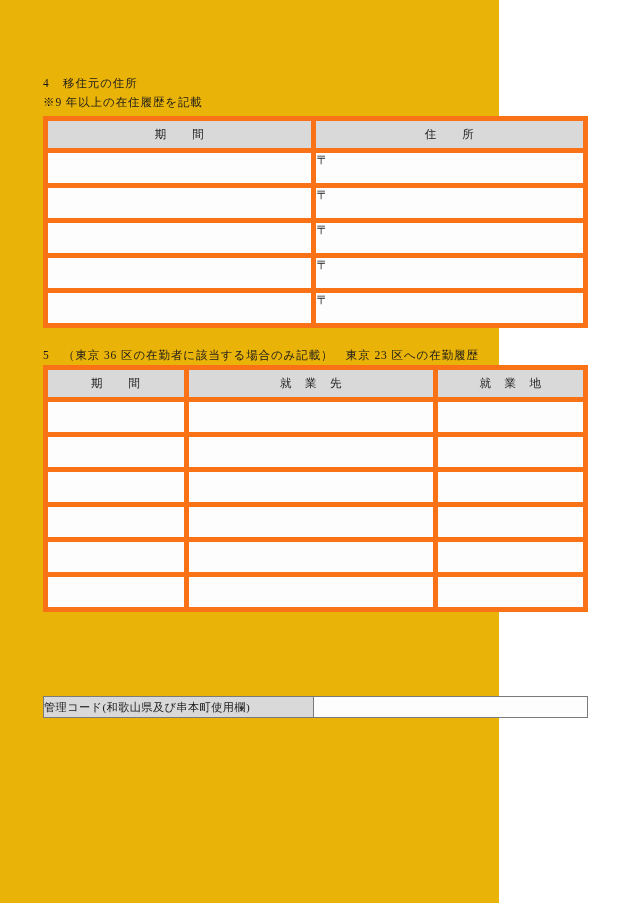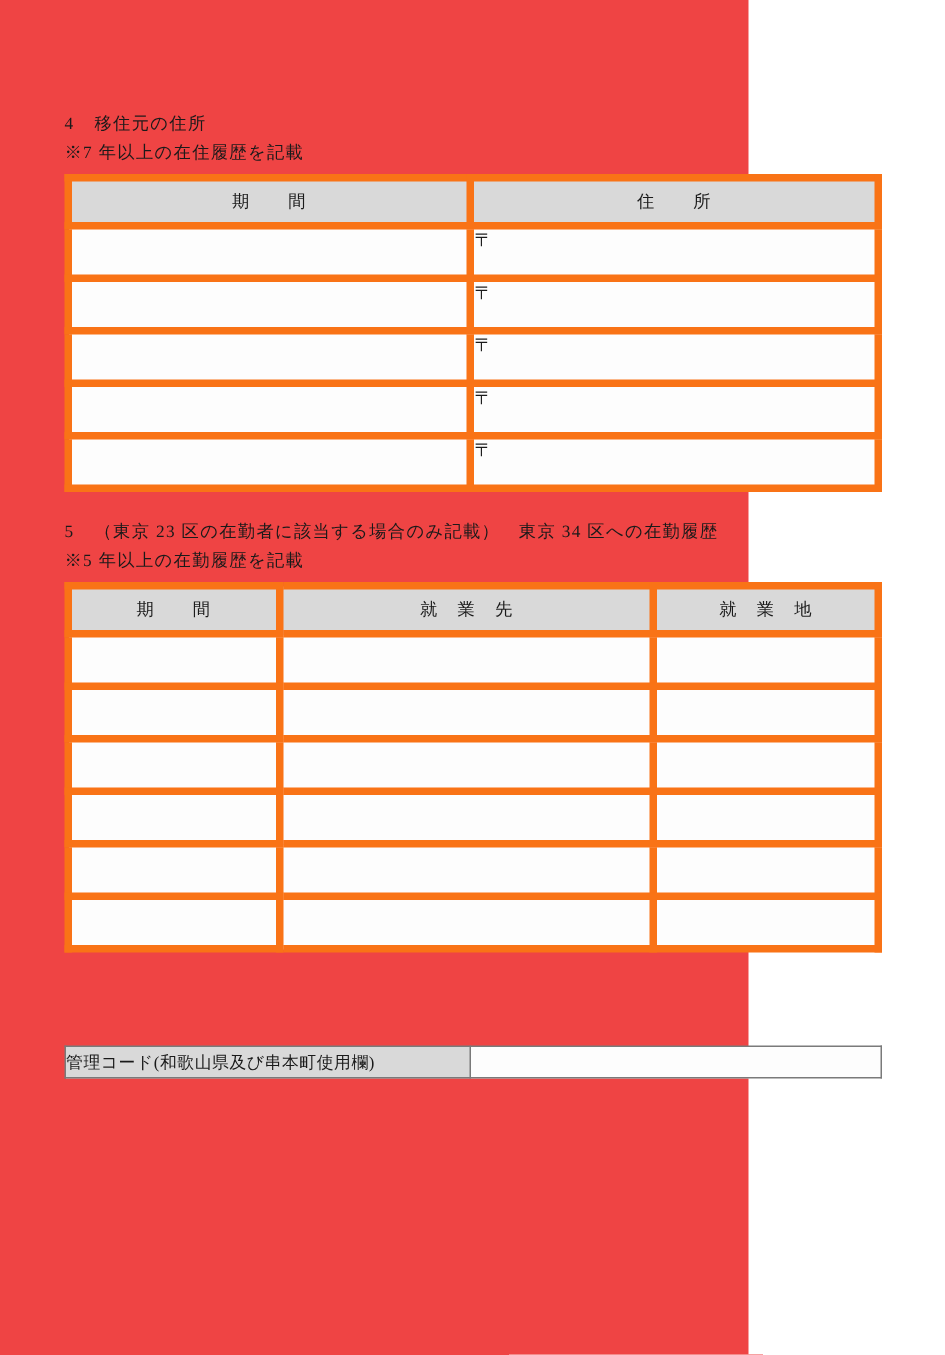--- a/index.html
+++ b/index.html
@@ -15,21 +15,21 @@
     position: relative;
     overflow: hidden;
   }
 
   .page {
     position: absolute;
     left: 0;
     top: 0;
     width: 499px;
     height: 903px;
-    background: #ef4444;
+    background: #eab308;
   }
 
   .content {
     position: absolute;
     left: 43px;
     top: 74px;
     width: 545px;
   }
 
   
@@ -96,21 +96,21 @@
     font-size: 12px;
     padding: 3px 0 0 7px;
     letter-spacing: 0.5px;
     line-height: 14px;
   }
 
   .spacer-sec { height: 18px; }
 
   
   .admin-wrap {
-    margin-top: 62px;
+    margin-top: 84px;
   }
   table.admin-table {
     width: 545px;
     border-collapse: collapse;
     table-layout: fixed;
   }
   table.admin-table td {
     border: 1px solid #7a7a7a;
     height: 20px;
     padding: 0;
@@ -130,21 +130,21 @@
 </head>
 <body>
 
 <div class="page">
   <div class="content">
 
     <div>
       <p class="section-heading">
         <span class="section-num">4</span><span>移住元の住所</span>
       </p>
-      <p class="section-note">※7 年以上の在住履歴を記載</p>
+      <p class="section-note">※9 年以上の在住履歴を記載</p>
 
       <table class="form-table">
         <colgroup>
           <col style="width:49.7%">
           <col style="width:50.3%">
         </colgroup>
         <thead>
           <tr>
             <th>期　　間</th>
             <th>住　　所</th>
@@ -172,23 +172,22 @@
             <td class="postal">〒</td>
           </tr>
         </tbody>
       </table>
     </div>
 
     <div class="spacer-sec"></div>
 
     <div>
       <p class="section-heading">
-        <span class="section-num">5</span><span>（東京 23 区の在勤者に該当する場合のみ記載）　東京 34 区への在勤履歴</span>
+        <span class="section-num">5</span><span>（東京 36 区の在勤者に該当する場合のみ記載）　東京 23 区への在勤履歴</span>
       </p>
-      <p class="section-note">※5 年以上の在勤履歴を記載</p>
 
       <table class="form-table">
         <colgroup>
           <col style="width:26.1%">
           <col style="width:46.2%">
           <col style="width:27.7%">
         </colgroup>
         <thead>
           <tr>
             <th>期　　間</th>

